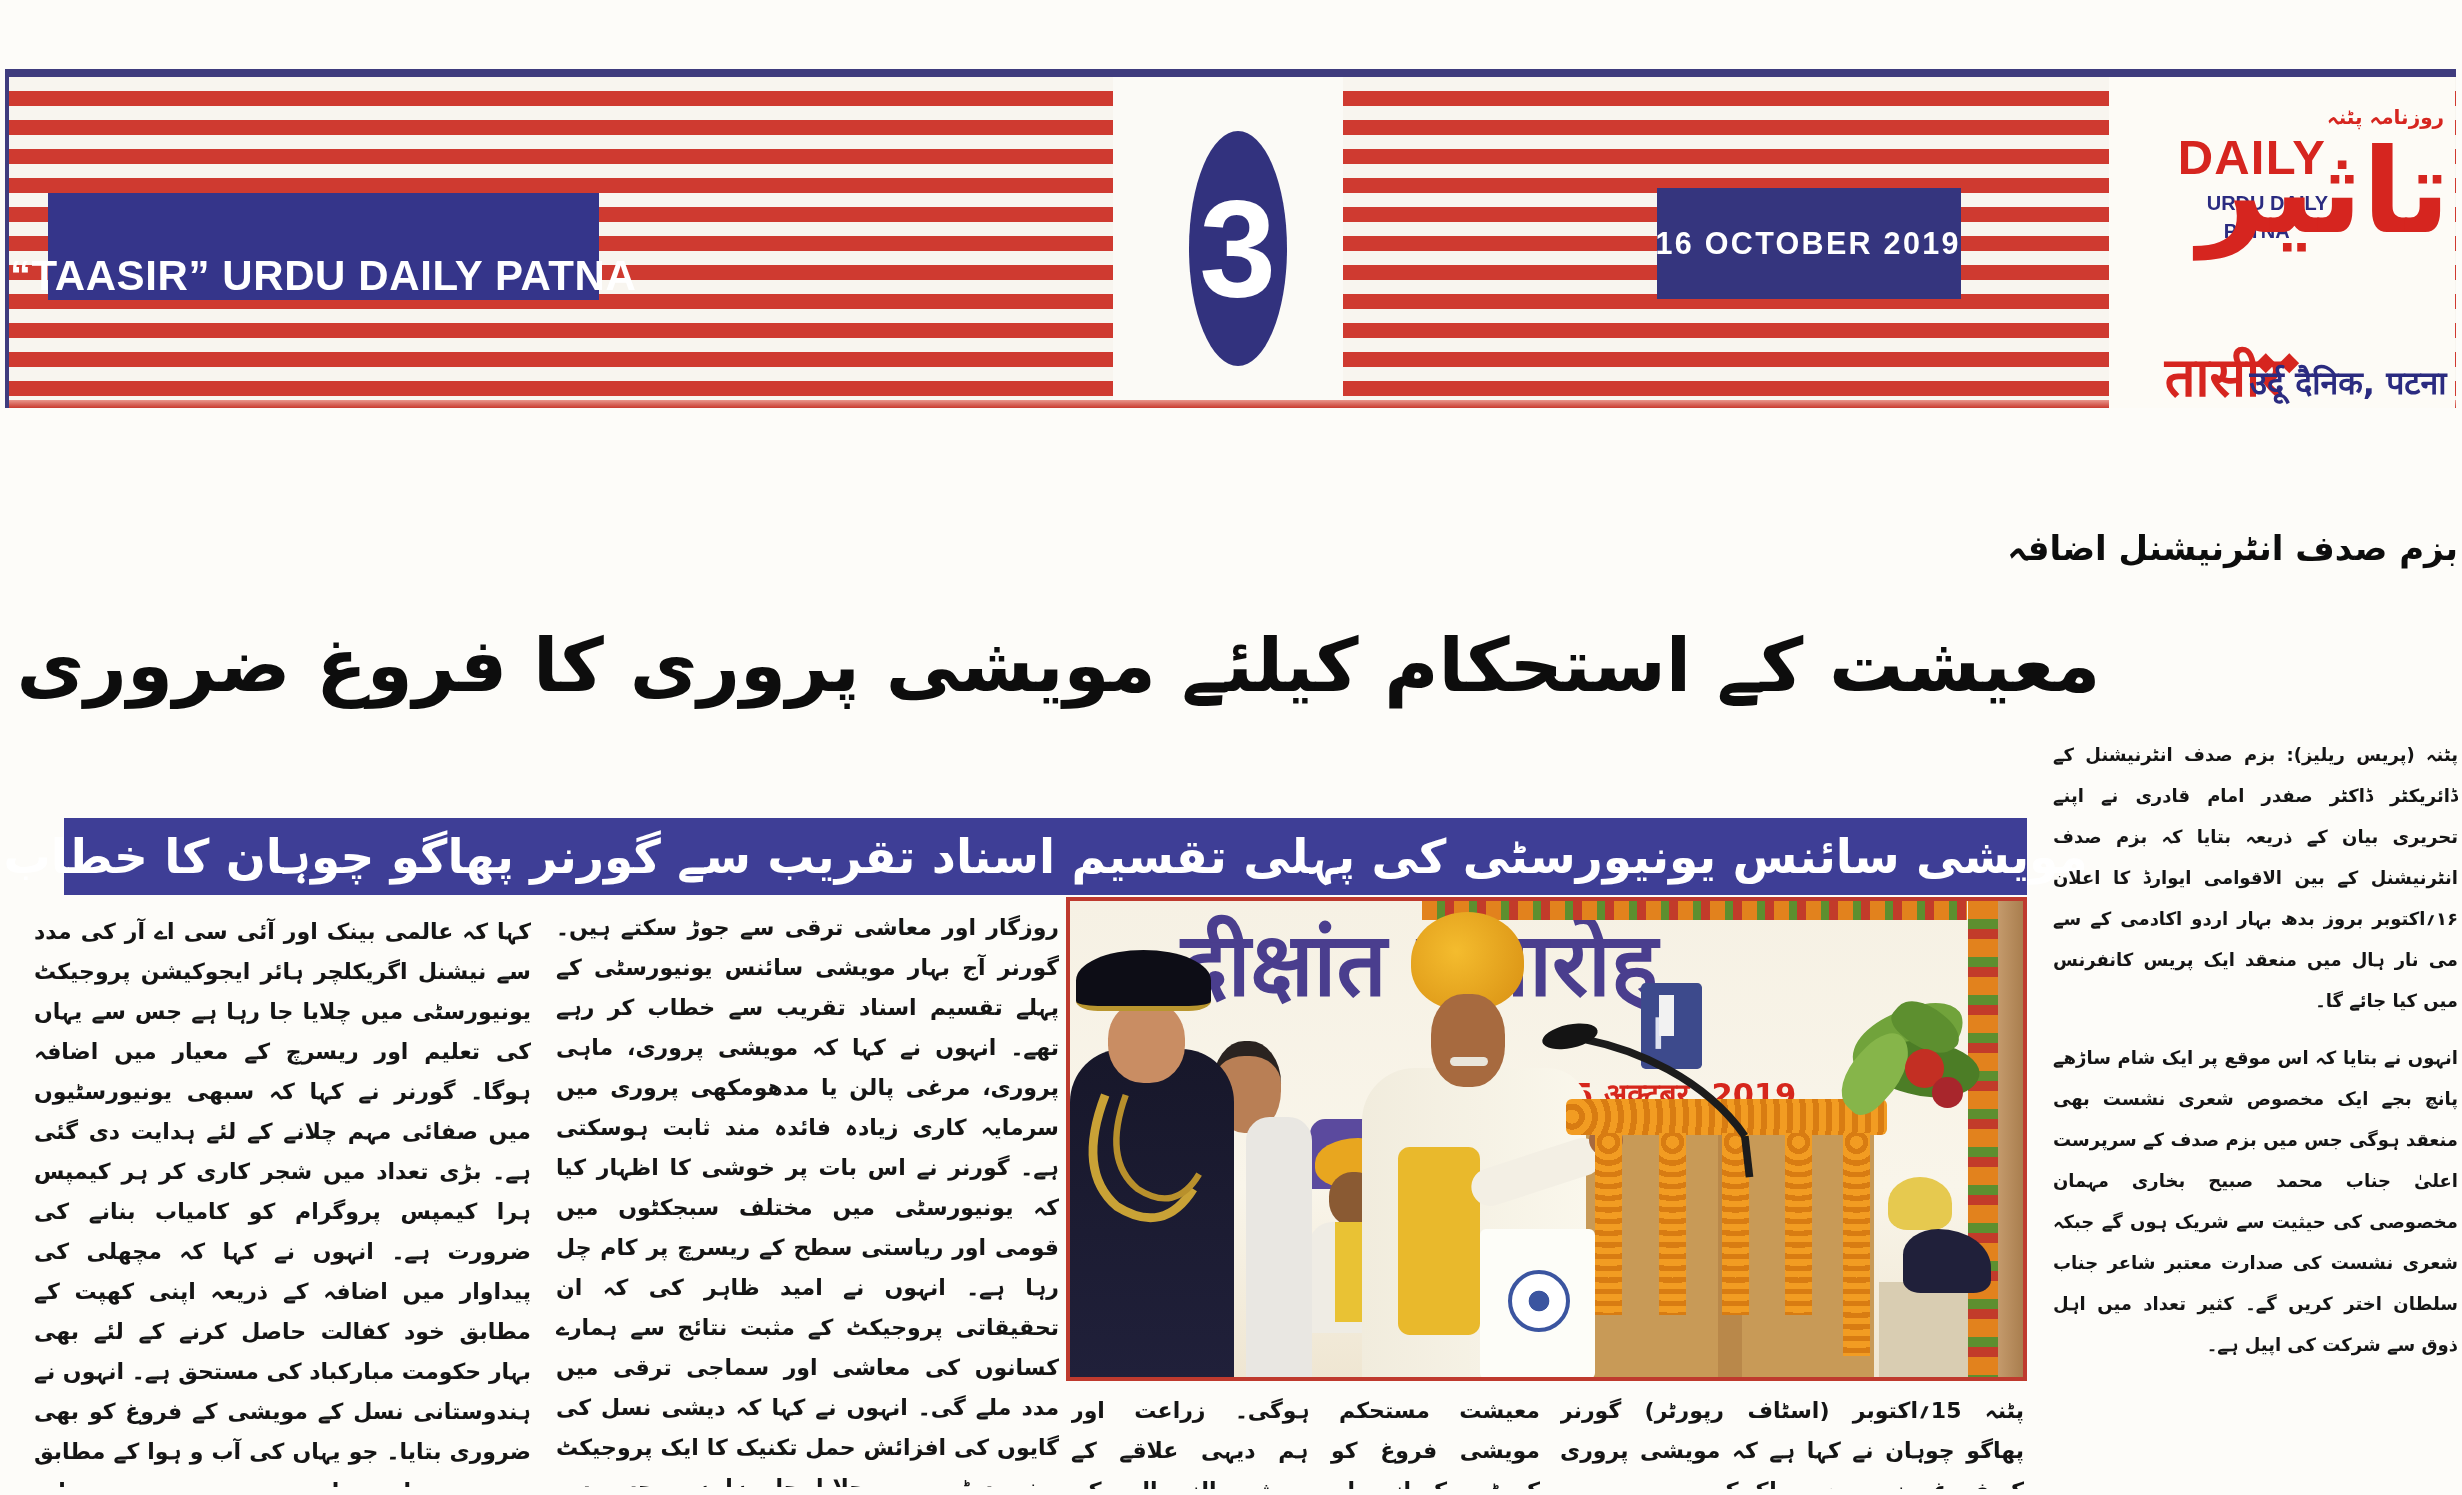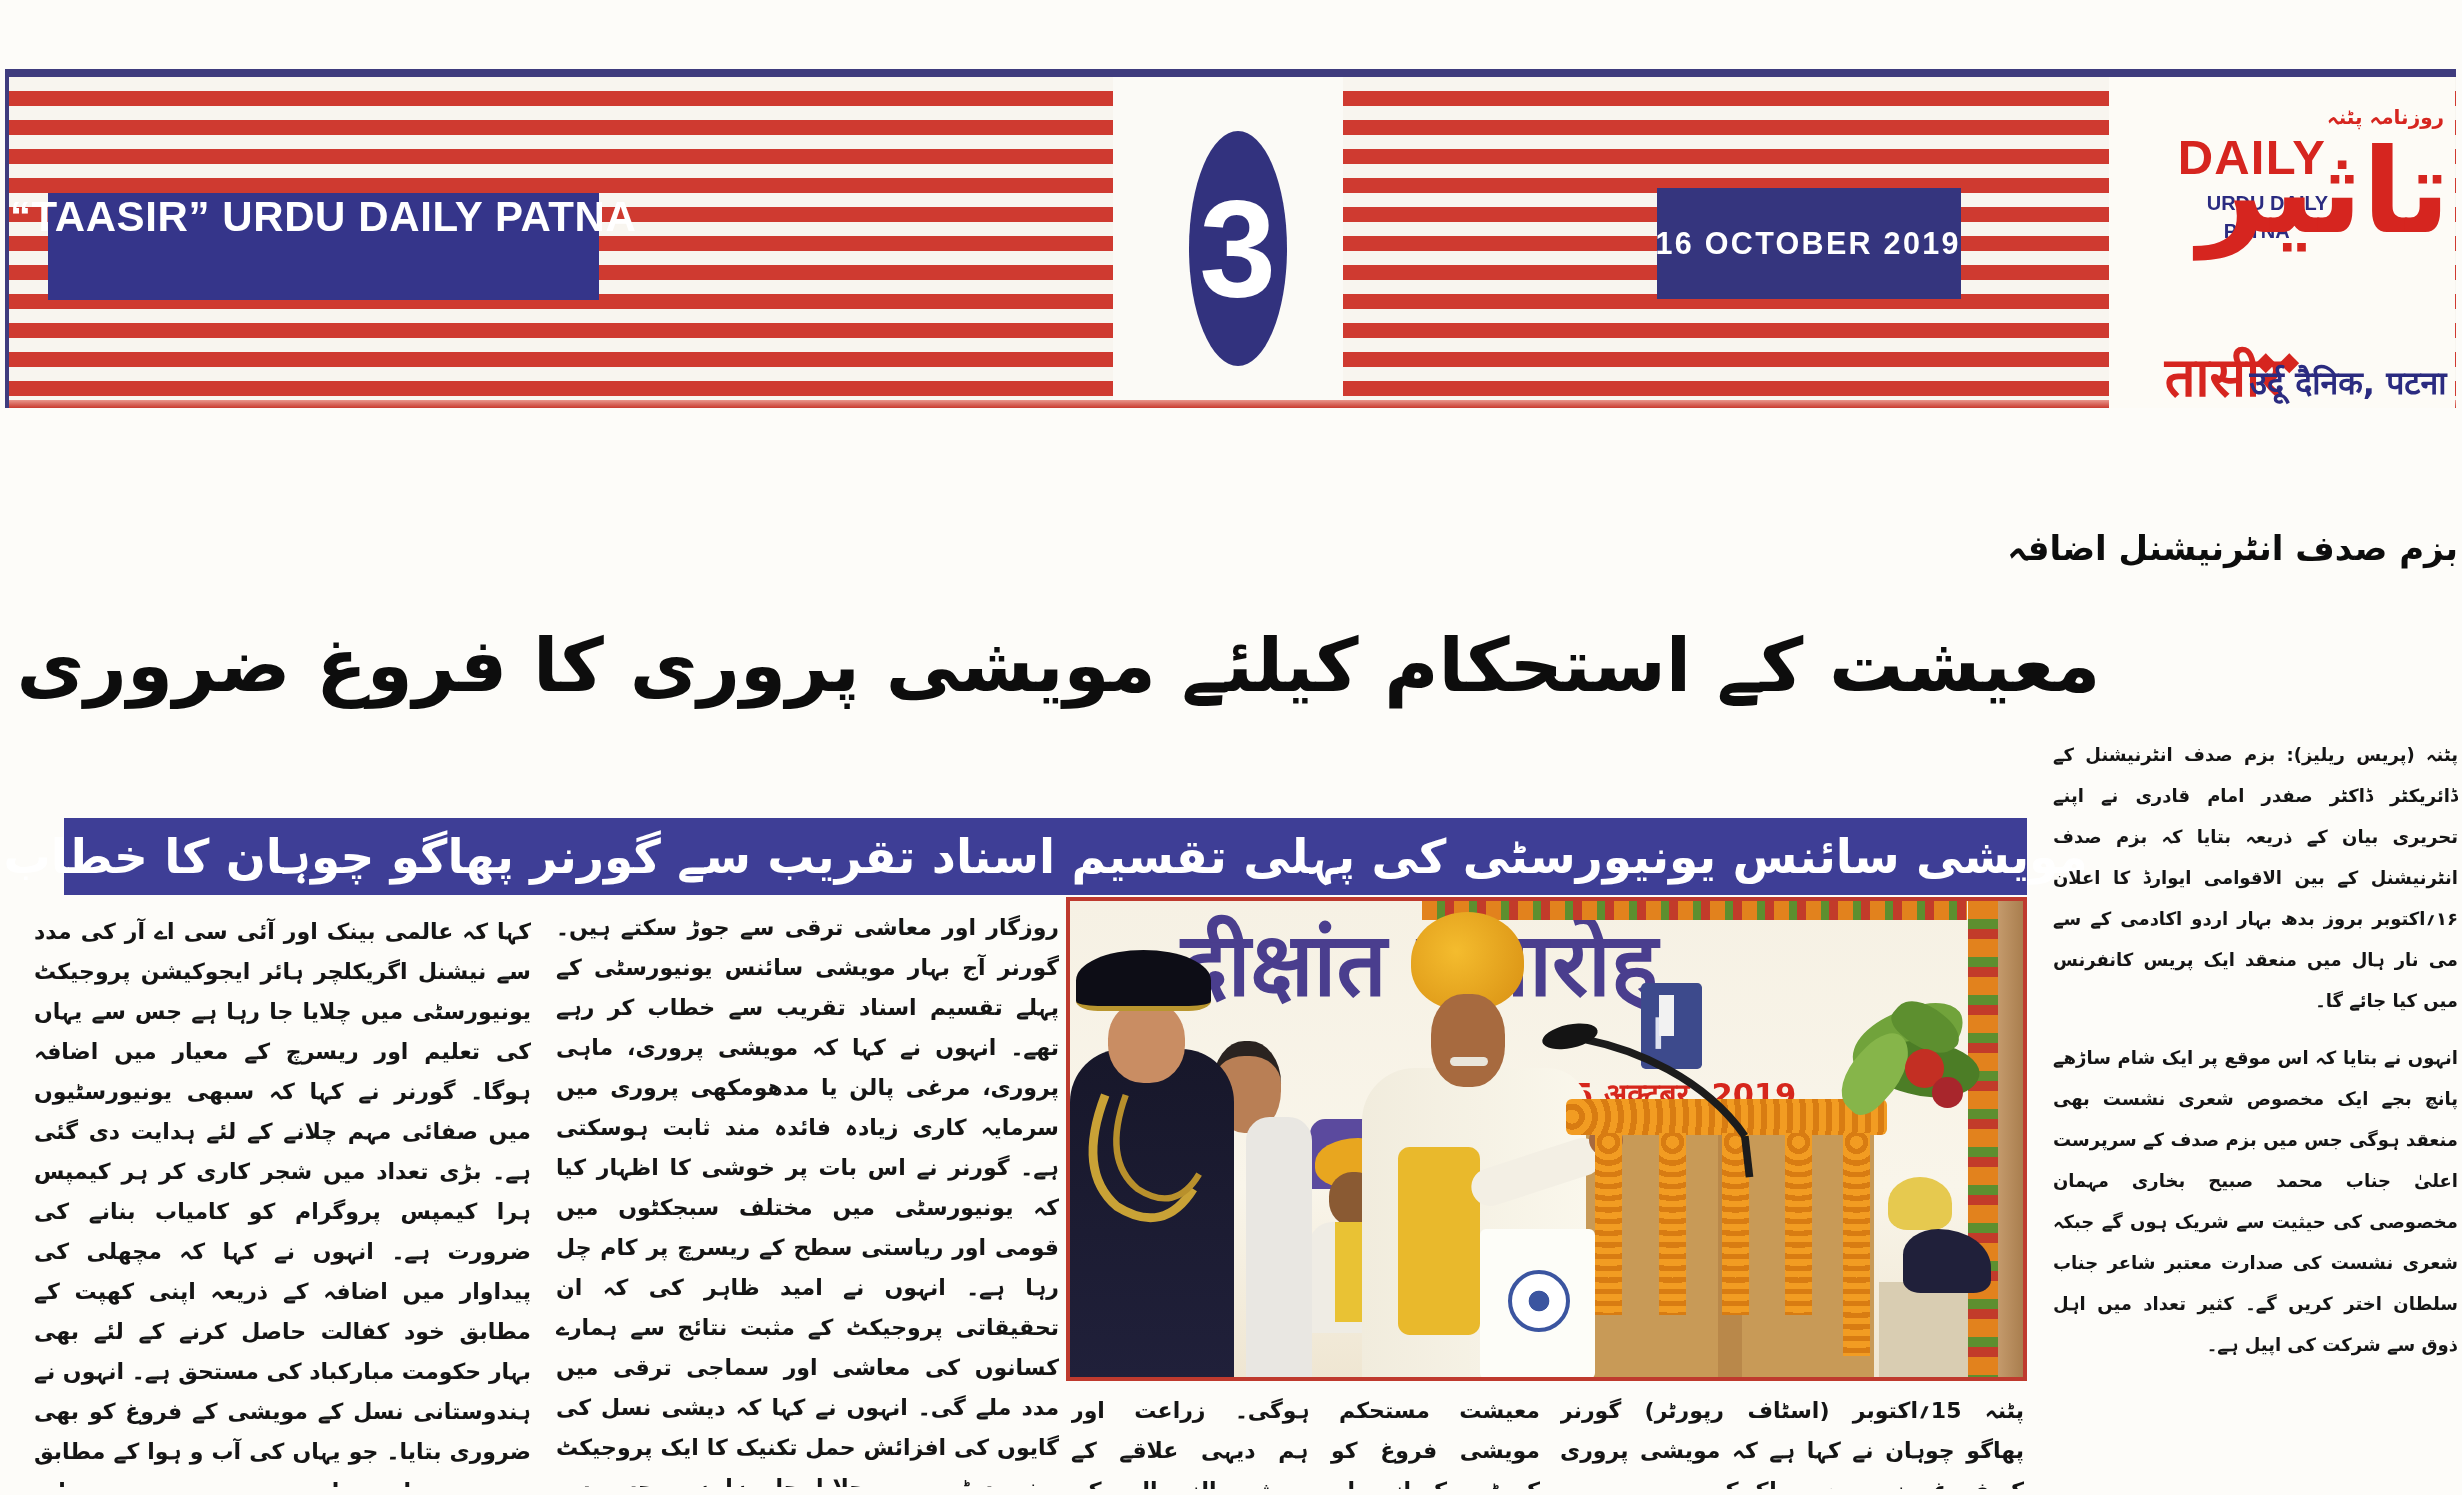--- a/index.html
+++ b/index.html
@@ -6,21 +6,21 @@
   .page{position:relative;width:2462px;height:1495px;background:#fdfcf9;overflow:hidden;
         font-family:"DejaVu Sans",sans-serif;color:#111;}
   .abs{position:absolute;}
 
   
   .banner{left:4.7px;top:69px;width:2451px;height:339px;
           background:repeating-linear-gradient(180deg,#f8f5ef 0 14px,#cf3a30 14px 29px);
           border-top:8.2px solid #3f3c7e;border-left:4.7px solid #3f3c7e;box-sizing:border-box;}
   .banner-bottom{left:0;bottom:0;width:100%;height:8.2px;background:linear-gradient(180deg,#e9968c,#c93a2f);}
   .title-box{left:39px;top:116px;width:551px;height:107px;background:#35358a;
-             display:flex;align-items:flex-start;justify-content:center;}
+             display:flex;align-items:flex-end;justify-content:center;}
   .title-box span{color:#fff;font-family:"Liberation Sans",sans-serif;font-weight:bold;
                   font-size:42px;letter-spacing:0.6px;white-space:nowrap;}
   .numband{left:1104px;top:0;width:230px;height:100%;background:#fbfaf6;}
   .numellipse{left:1180px;top:54px;width:98px;height:235px;background:#32327e;border-radius:50%;
               display:flex;align-items:center;justify-content:center;}
   .numellipse span{color:#fff;font-family:"Liberation Sans",sans-serif;font-weight:bold;font-size:138px;}
   .date-box{left:1648px;top:111px;width:304px;height:111px;background:#35357e;
             display:flex;align-items:center;justify-content:flex-end;}
   .date-box span{color:#fff;font-family:"Liberation Sans",sans-serif;font-weight:bold;
                  font-size:30.5px;letter-spacing:2.3px;white-space:nowrap;}

